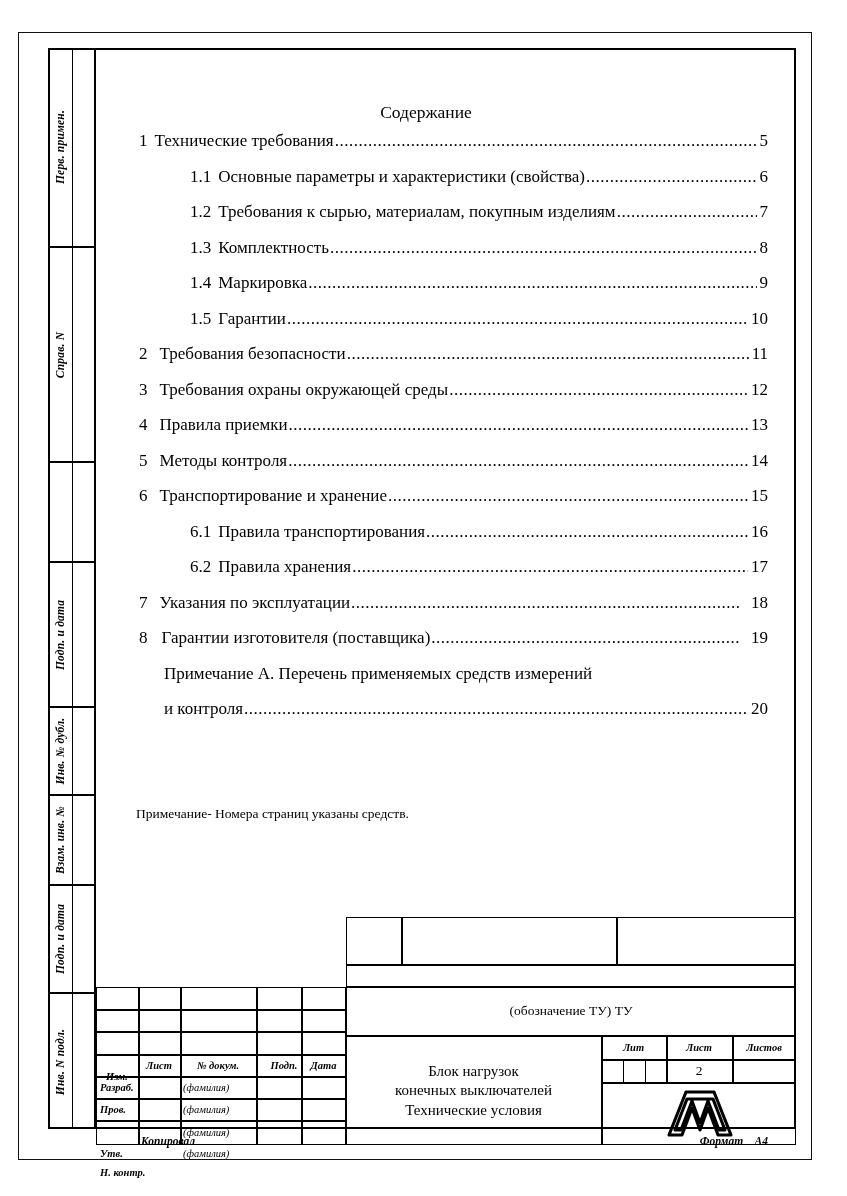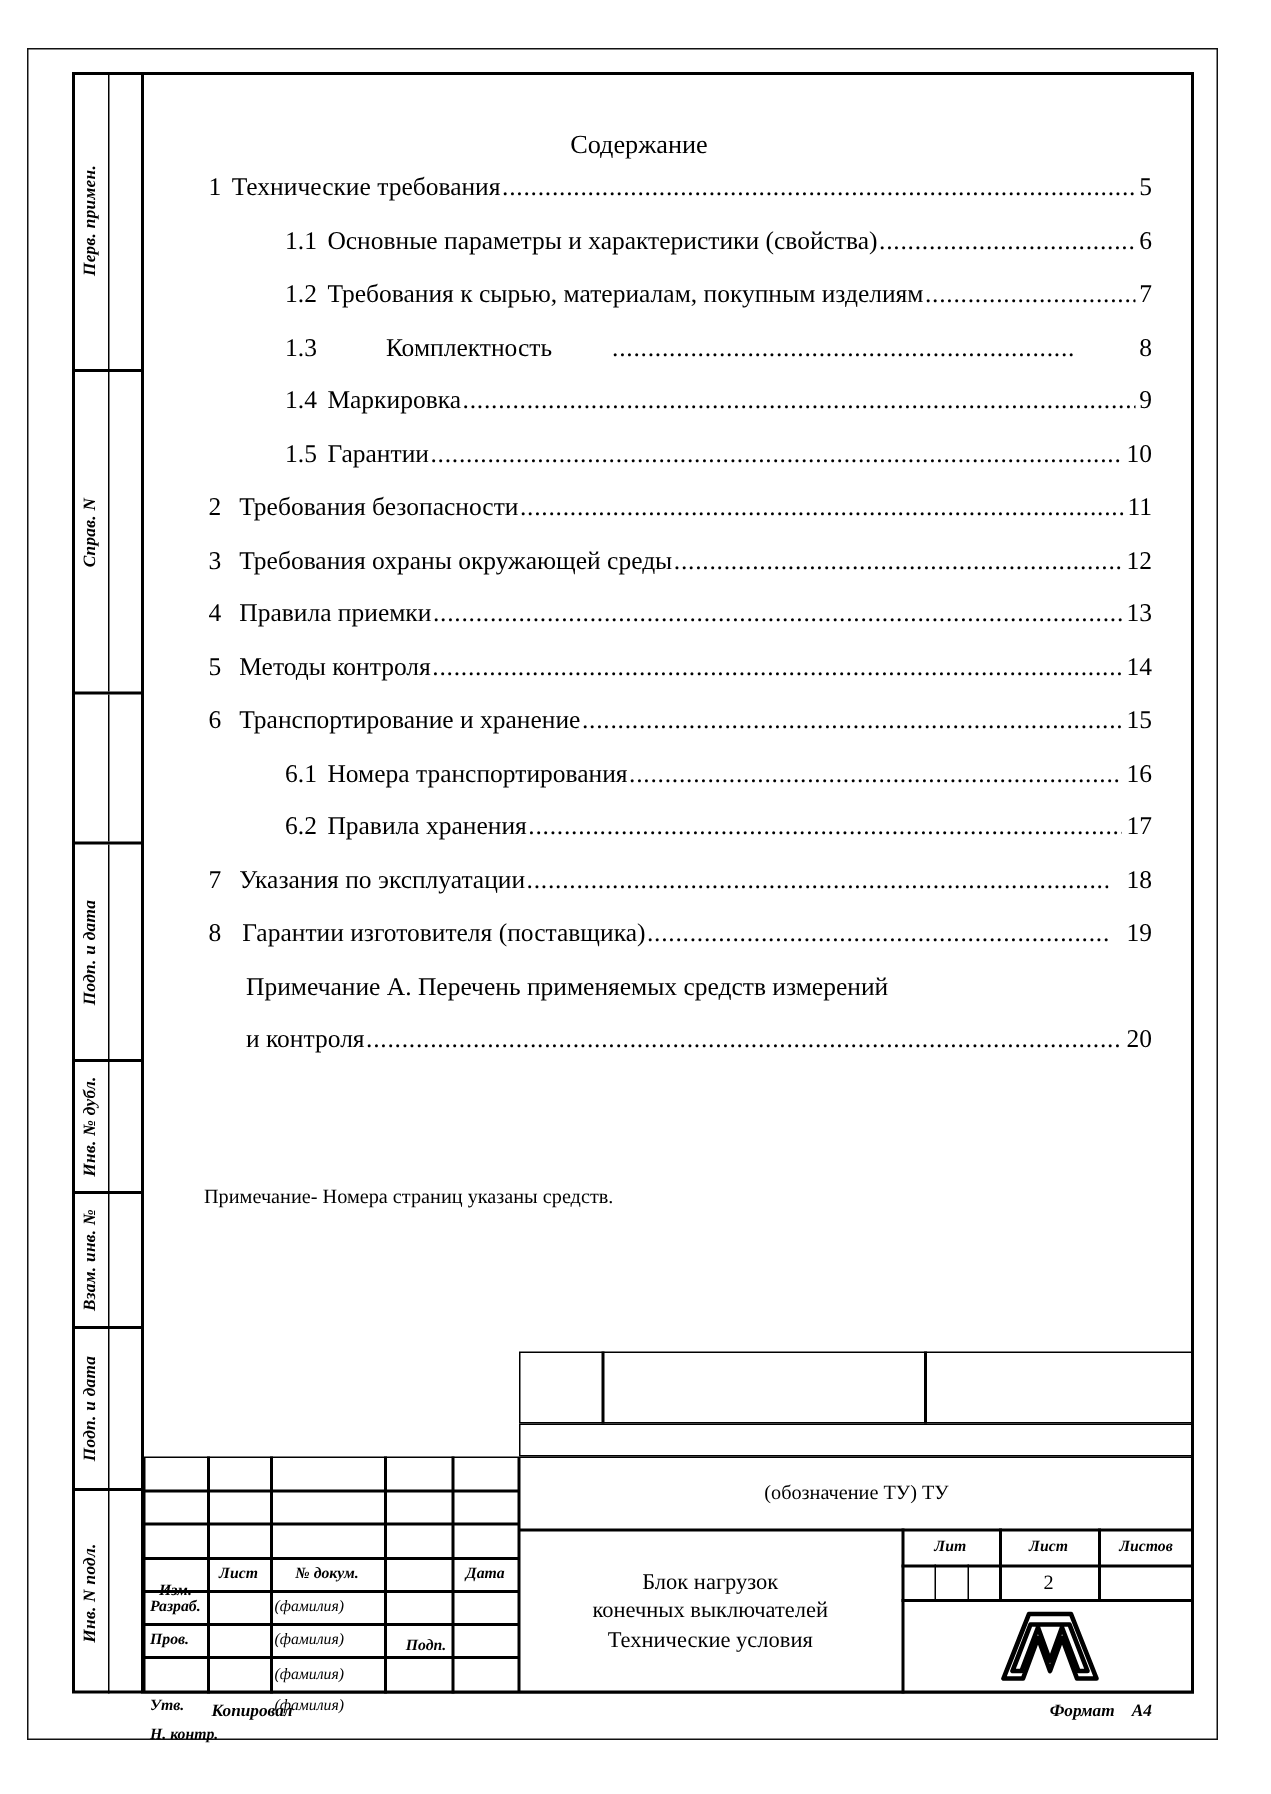--- a/index.html
+++ b/index.html
@@ -19,21 +19,21 @@
          border-bottom:2.2px solid #000;}
   .mcell.nb{border-bottom:none;}
   .mcell-inner{position:absolute;left:0;top:0;width:25px;height:100%;
                border-right:1.1px solid #000;box-sizing:border-box;
                display:flex;align-items:center;justify-content:center;}
   .vlabel{transform:rotate(-90deg);white-space:nowrap;
           font-family:"Liberation Serif", serif;font-style:italic;
           font-weight:bold;font-size:11.5px;letter-spacing:.2px;}
 
   
-  #content{position:absolute;left:96px;top:48px;width:700px;height:1081px;}
+  #content{position:absolute;left:96px;top:64px;width:700px;height:1081px;}
 
   #toc-title{position:absolute;left:0;top:38px;width:660px;text-align:center;
              font-size:17.5px;}
   #toc{position:absolute;left:0;top:68px;width:672px;}
   .toc-row{display:flex;align-items:baseline;font-size:17px;line-height:1;
            margin-bottom:18.5px;white-space:nowrap;}
   .tnum{margin-right:7px;}
   .tlabel{}
   .leader{flex:1 1 auto;overflow:hidden;white-space:nowrap;
           font-size:17px;letter-spacing:.5px;margin:0 1px;}
@@ -136,21 +136,21 @@
       <span class="tpage">6</span>
     </div>
 
     <div class="toc-row" style="padding-left:94px;">
       <span class="tnum">1.2</span>
       <span class="tlabel">Требования к сырью, материалам, покупным изделиям</span>
       <span class="leader"></span>
       <span class="tpage">7</span>
     </div>
 
-    <div class="toc-row" style="padding-left:94px;gap:39px;">
+    <div class="toc-row" style="padding-left:94px;">
       <span class="tnum">1.3</span>
       <span class="tlabel">Комплектность</span>
       <span class="leader"></span>
       <span class="tpage">8</span>
     </div>
 
     <div class="toc-row" style="padding-left:94px;">
       <span class="tnum">1.4</span>
       <span class="tlabel">Маркировка</span>
       <span class="leader"></span>
@@ -194,21 +194,21 @@
 
     <div class="toc-row" style="padding-left:43px;">
       <span class="tnum" style="margin-right:12px;">6</span>
       <span class="tlabel">Транспортирование и хранение</span>
       <span class="leader"></span>
       <span class="tpage">15</span>
     </div>
 
     <div class="toc-row" style="padding-left:94px;">
       <span class="tnum">6.1</span>
-      <span class="tlabel">Номера транспортирования</span>
+      <span class="tlabel">Правила транспортирования</span>
       <span class="leader"></span>
       <span class="tpage">16</span>
     </div>
 
     <div class="toc-row" style="padding-left:94px;">
       <span class="tnum">6.2</span>
       <span class="tlabel">Правила хранения</span>
       <span class="leader"></span>
       <span class="tpage">17</span>
     </div>
@@ -260,21 +260,21 @@
     <div class="bxh" style="left:0px;top:92px;width:250px;height:1.6px;"></div>
     <div class="bxh" style="left:0px;top:114px;width:250px;height:1.6px;"></div>
     <div class="bxh" style="left:0px;top:137px;width:250px;height:1.8px;"></div>
     <div class="bxh" style="left:0px;top:159px;width:250px;height:1.6px;"></div>
     <div class="bxh" style="left:0px;top:181px;width:250px;height:1.6px;"></div>
     <div class="bxh" style="left:0px;top:203px;width:250px;height:1.6px;"></div>
 
     <div class="cellTxt hand-sm" style="left:0px;top:137px;width:42px;height:22px;margin-top:11px;">Изм.</div>
     <div class="cellTxt hand-sm" style="left:42px;top:137px;width:42px;height:22px;">Лист</div>
     <div class="cellTxt hand-sm" style="left:84px;top:137px;width:76px;height:22px;">№ докум.</div>
-    <div class="cellTxt hand-sm" style="left:160px;top:137px;width:56px;height:22px;margin-top:48px;">Подп.</div>
+    <div class="cellTxt hand-sm" style="left:160px;top:137px;width:56px;height:22px;">Подп.</div>
     <div class="cellTxt hand-sm" style="left:205px;top:137px;width:45px;height:22px;">Дата</div>
 
     <div class="cellTxt hand-sm" style="left:4px;top:159px;width:40px;height:22px;justify-content:flex-start;">Разраб.</div>
     <div class="cellTxt ital" style="left:87px;top:159px;width:74px;height:22px;justify-content:flex-start;font-size:10.5px;">(фамилия)</div>
 
     <div class="cellTxt hand-sm" style="left:4px;top:181px;width:40px;height:22px;justify-content:flex-start;">Пров.</div>
     <div class="cellTxt ital" style="left:87px;top:181px;width:74px;height:22px;justify-content:flex-start;font-size:10.5px;">(фамилия)</div>
 
     <div class="cellTxt hand-sm" style="left:4px;top:203px;width:46px;height:25px;justify-content:flex-start;margin-top:40px;">Н. контр.</div>
     <div class="cellTxt ital" style="left:87px;top:203px;width:74px;height:25px;justify-content:flex-start;font-size:10.5px;">(фамилия)</div>

